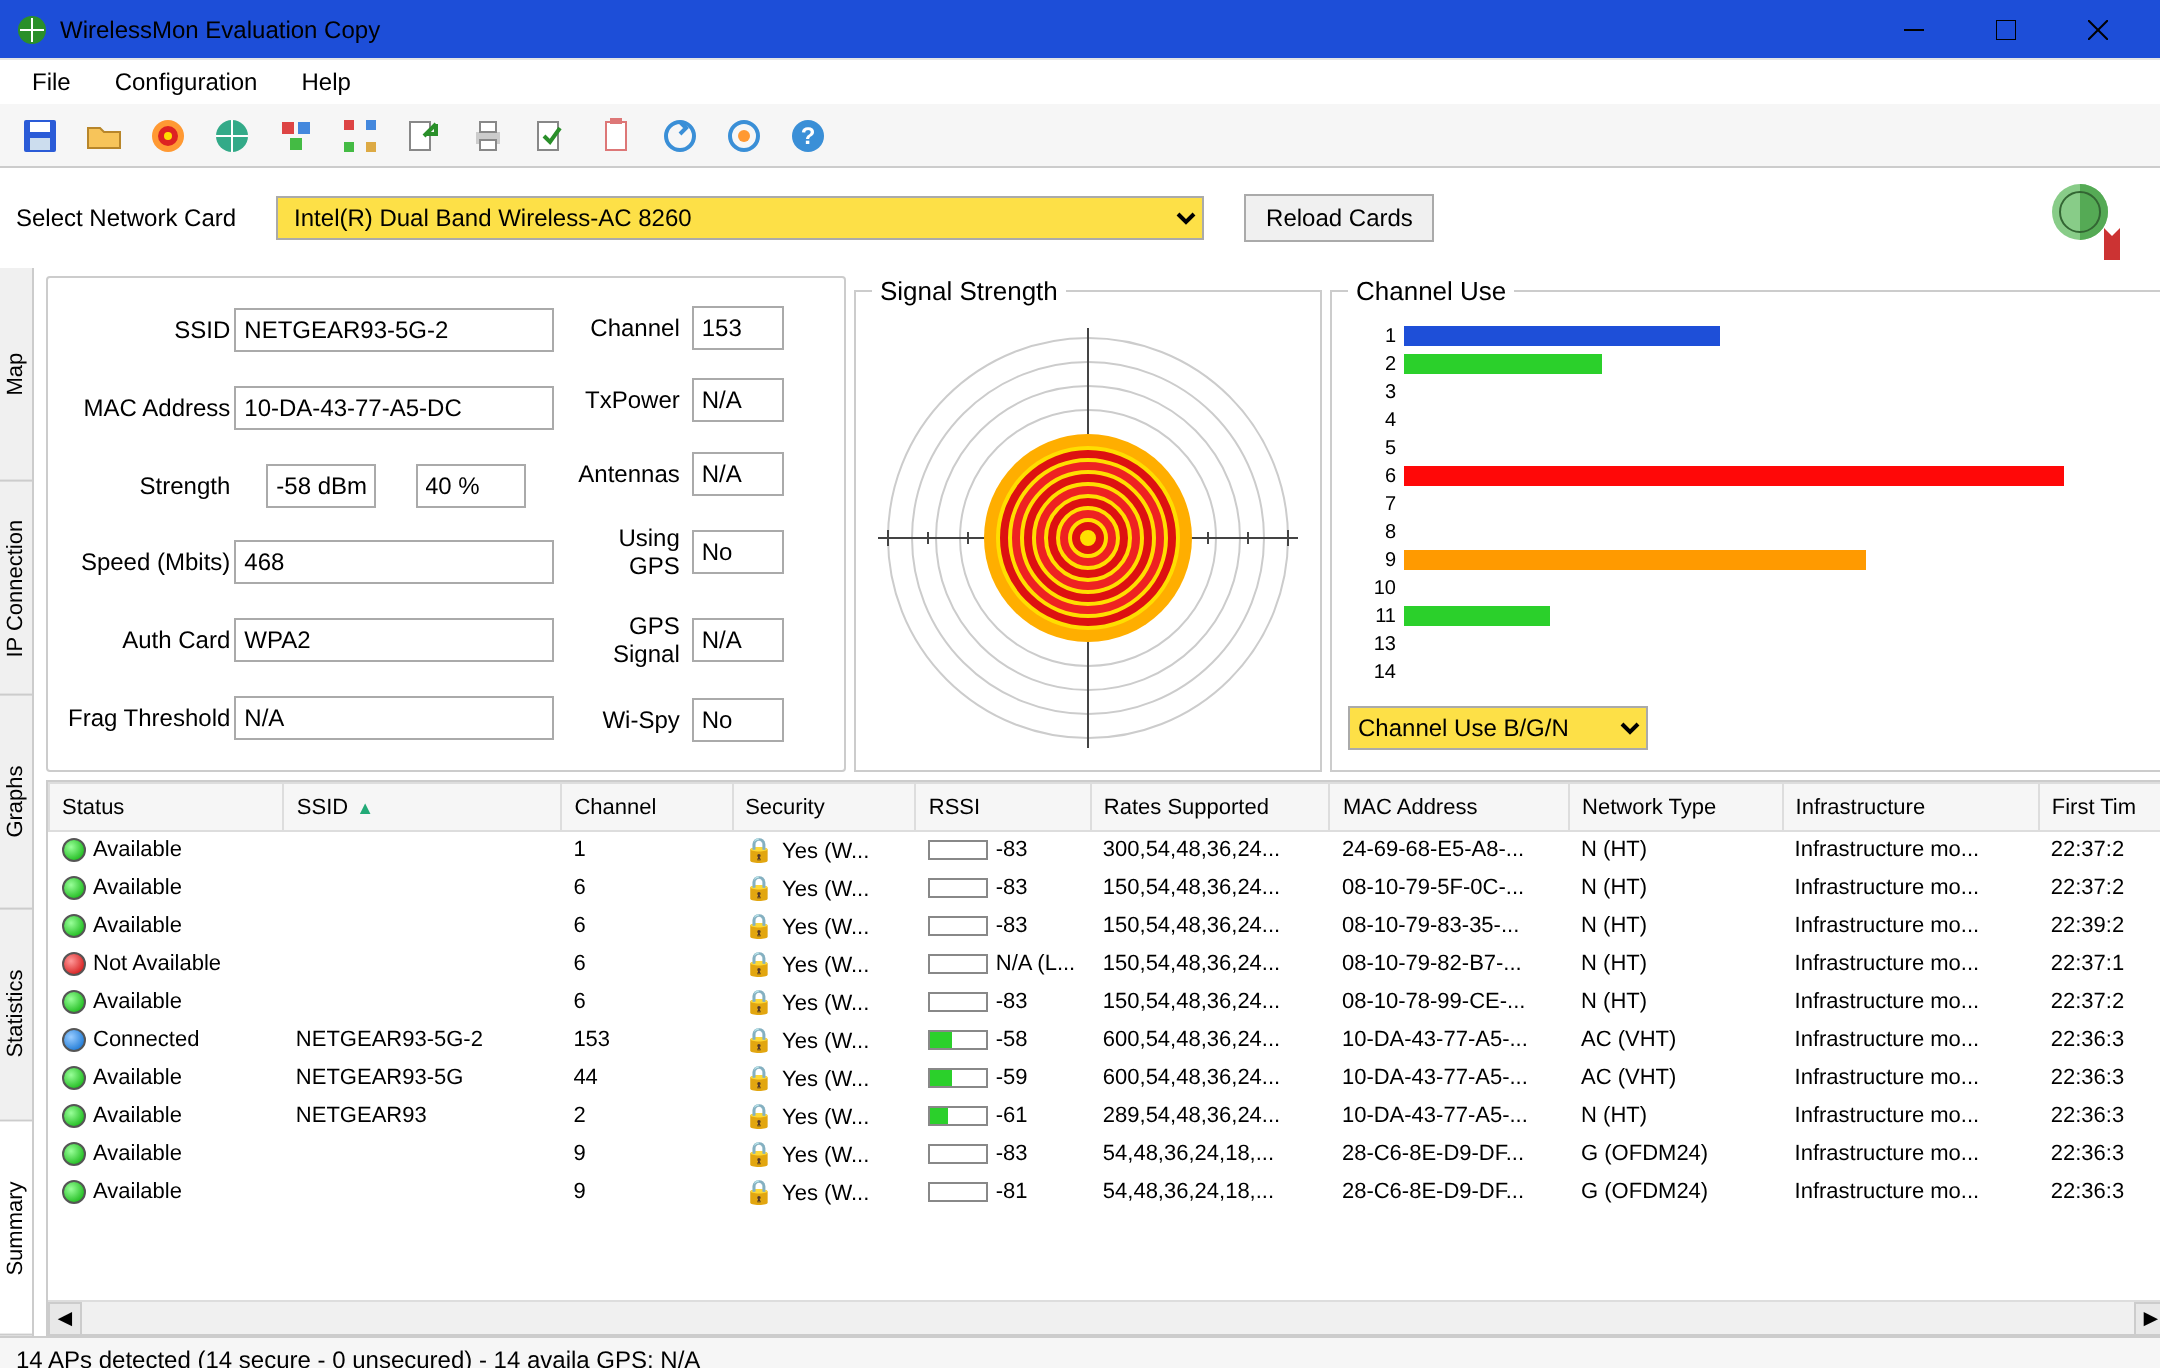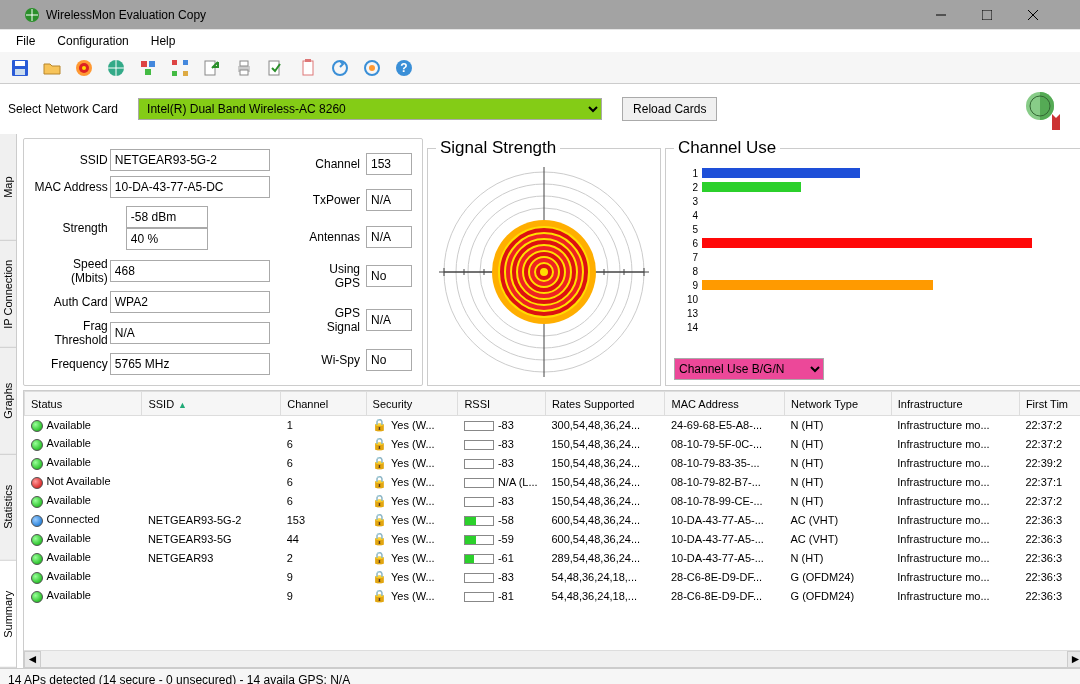--- a/index.html
+++ b/index.html
@@ -1,54 +1,54 @@
 <!DOCTYPE html>
 <html><head>
 <meta charset="utf-8">
 <style>
 * { box-sizing: border-box; margin: 0; padding: 0; font-family: "Segoe UI", Tahoma, sans-serif; font-size: 12px; }
 body { background: #fff; width: 1080px; height: 684px; overflow: hidden; position: relative; }
-.titlebar { height: 30px; display: flex; align-items: center; padding: 0 24px; background: #a3a3a3; border-bottom: 1px solid #e5e5e5; }
+.titlebar { height: 30px; display: flex; align-items: center; padding: 0 8px; background: #1d4ed8; border-bottom: 1px solid #e5e5e5; }
 .titlebar .icon { width: 16px; height: 16px; margin-right: 6px; }
 .titlebar .title { flex: 1; }
 .winbtns { display: flex; }
 .winbtn { width: 46px; height: 30px; display: flex; align-items: center; justify-content: center; cursor: pointer; }
 .menubar { height: 22px; display: flex; align-items: center; padding: 0 6px; gap: 2px; }
 .menubar span { padding: 2px 10px; cursor: pointer; }
 .toolbar { height: 32px; display: flex; align-items: center; padding: 2px 6px; gap: 4px; border-bottom: 1px solid #ccc; background: #f6f6f6; }
 .toolbtn { width: 28px; height: 28px; display: flex; align-items: center; justify-content: center; cursor: pointer; border-radius: 2px; }
 .toolbtn svg { width: 20px; height: 20px; }
 .cardrow { display: flex; align-items: center; padding: 4px 8px; gap: 20px; }
-.cardrow select { flex: 0 0 464px; height: 22px; border: 1px solid #aaa; background: #84cc16; padding: 0 4px; }
+.cardrow select { flex: 0 0 464px; height: 22px; border: 1px solid #aaa; background: #fde047; padding: 0 4px; }
 .cardrow button { height: 24px; padding: 0 10px; border: 1px solid #aaa; background: #f0f0f0; cursor: pointer; }
 .logo { margin-left: auto; margin-right: 8px; }
 .main { display: flex; height: 534px; }
 .sidetabs { width: 24px; display: flex; flex-direction: column; border-right: 1px solid #ccc; background: #f0f0f0; }
 .sidetab { flex: 1; writing-mode: vertical-rl; transform: rotate(180deg); text-align: center; padding: 4px 2px; border-top: 1px solid #ccc; cursor: pointer; font-size: 11px; }
 .sidetab.active { background: #fff; font-weight: 500; }
 .content { flex: 1; display: flex; flex-direction: column; padding: 4px 6px 0 6px; }
 .upper { display: flex; gap: 4px; height: 248px; }
 .fieldset { border: 1px solid #ccc; border-radius: 2px; padding: 6px 8px; }
 .left-fields { flex: 0 0 400px; display:flex; }
 .labelcol { text-align: right; }
 .valcol input, .smallfields input { border: 1px solid #aaa; height: 22px; padding: 0 4px; background: #fff; }
 .valcol input.w1 { width: 160px; }
-.valcol input.w2 { width: 82px; margin-left: 16px; }
+.valcol input.w2 { width: 55px; margin-left: 16px; }
 .smallfields { flex: 0 0 78px; }
 .smallfields td { padding: 3px 0; height: 28px; }
 .smallfields .lbl { text-align: right; padding-right: 4px; }
 fieldset.group { border: 1px solid #ccc; position: relative; padding: 8px; }
-fieldset.group legend { padding: 0 4px; font-size: 17px; }
+fieldset.group legend { padding: 0 4px; font-size: 13px; }
 .radar { flex: 0 0 234px; display: flex; align-items: center; justify-content: center; }
 .channels { flex: 1; min-width: 0; }
 .chanlist { height: 186px; overflow: hidden; }
 .chanrow { display: flex; align-items: center; height: 14px; }
 .chanrow .num { width: 28px; text-align: right; font-size: 10px; padding-right: 4px; }
 .chanrow .bar { height: 10px; }
-.chansel { margin-top: 6px; height: 22px; border: 1px solid #aaa; background: #ec4899; width: 150px; }
+.chansel { margin-top: 6px; height: 22px; border: 1px solid #aaa; background: #fde047; width: 150px; }
 .grid { flex: 1; border: 1px solid #ccc; margin-top: 4px; overflow: hidden; display: flex; flex-direction: column; }
 table.list { width: 1060px; border-collapse: collapse; table-layout: fixed; }
 table.list th { background: #f6f6f6; border: 1px solid #ddd; padding: 4px 6px; text-align: left; font-weight: 400; font-size: 11px; height: 24px; white-space: nowrap; overflow: hidden; }
 table.list td { padding: 1px 6px; font-size: 11px; height: 19px; white-space: nowrap; overflow: hidden; text-overflow: ellipsis; }
 .status-dot { display: inline-block; width: 12px; height: 12px; border-radius: 50%; border: 1px solid #555; margin-right: 4px; vertical-align: middle; }
 .dot-green { background: radial-gradient(circle at 35% 35%, #9f9, #0a0); }
 .dot-red { background: radial-gradient(circle at 35% 35%, #f99, #c00); }
 .dot-blue { background: radial-gradient(circle at 35% 35%, #9cf, #06c); }
 .lockicon { color: #c90; margin-right: 4px; }
 .rssi-bar { display: inline-block; width: 30px; height: 10px; border: 1px solid #888; vertical-align: middle; margin-right: 4px; background: #fff; position: relative; }
@@ -222,24 +222,20 @@
                 <td class="labelcol">Speed (Mbits)</td>
                 <td class="valcol"><input class="w1" value="468" style=""></td>
               </tr>
           <tr>
                 <td class="labelcol">Auth Card</td>
                 <td class="valcol"><input class="w1" value="WPA2" style=""></td>
               </tr>
           <tr>
                 <td class="labelcol">Frag Threshold</td>
                 <td class="valcol"><input class="w1" value="N/A" style=""></td>
-              </tr>
-          <tr>
-                <td class="labelcol">Frequency</td>
-                <td class="valcol"><input class="w1" value="5765 MHz" style=""></td>
               </tr>
         </tbody>
           </table>
         <table class="smallfields" style="margin-left:8px;">
           <tbody>
               <tr>
                 <td class="lbl">Channel</td>
                 <td><input style="width: 46px;" value="153"></td>
               </tr>
           <tr>
@@ -339,20 +335,24 @@
             </div>
             <div class="chanrow">
               <span class="num">9</span>
               <div class="bar" style="width:231px;background:#ff9a00"></div>
             </div>
             <div class="chanrow">
               <span class="num">10</span>
               <div class="bar" style="width:0px;background:transparent"></div>
             </div>
             <div class="chanrow">
+              <span class="num">11</span>
+              <div class="bar" style="width:72.6px;background:#2bd02b"></div>
+            </div>
+            <div class="chanrow">
               <span class="num">13</span>
               <div class="bar" style="width:0px;background:transparent"></div>
             </div>
             <div class="chanrow">
               <span class="num">14</span>
               <div class="bar" style="width:0px;background:transparent"></div>
             </div>
           </div>
         <select class="chansel"><option>Channel Use B/G/N</option></select>
       </fieldset>

